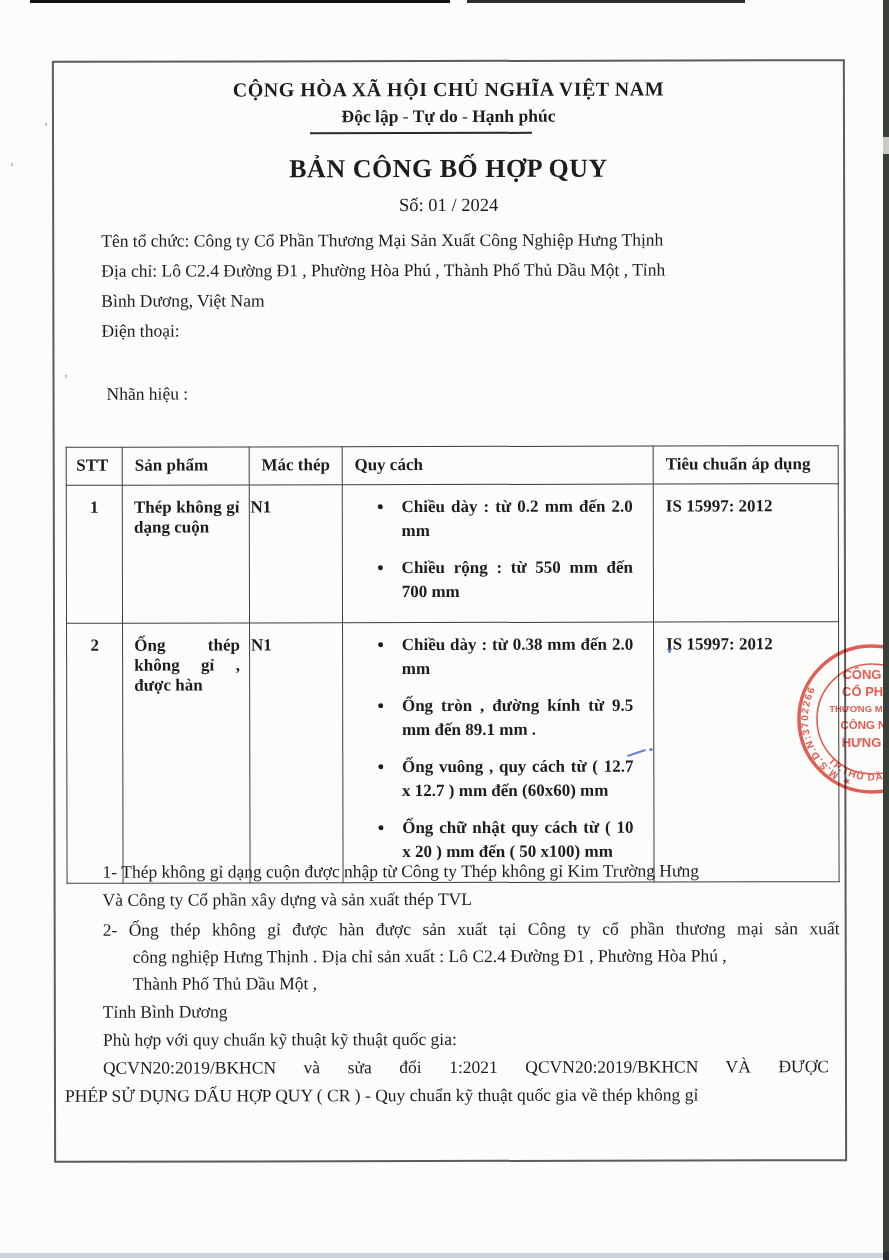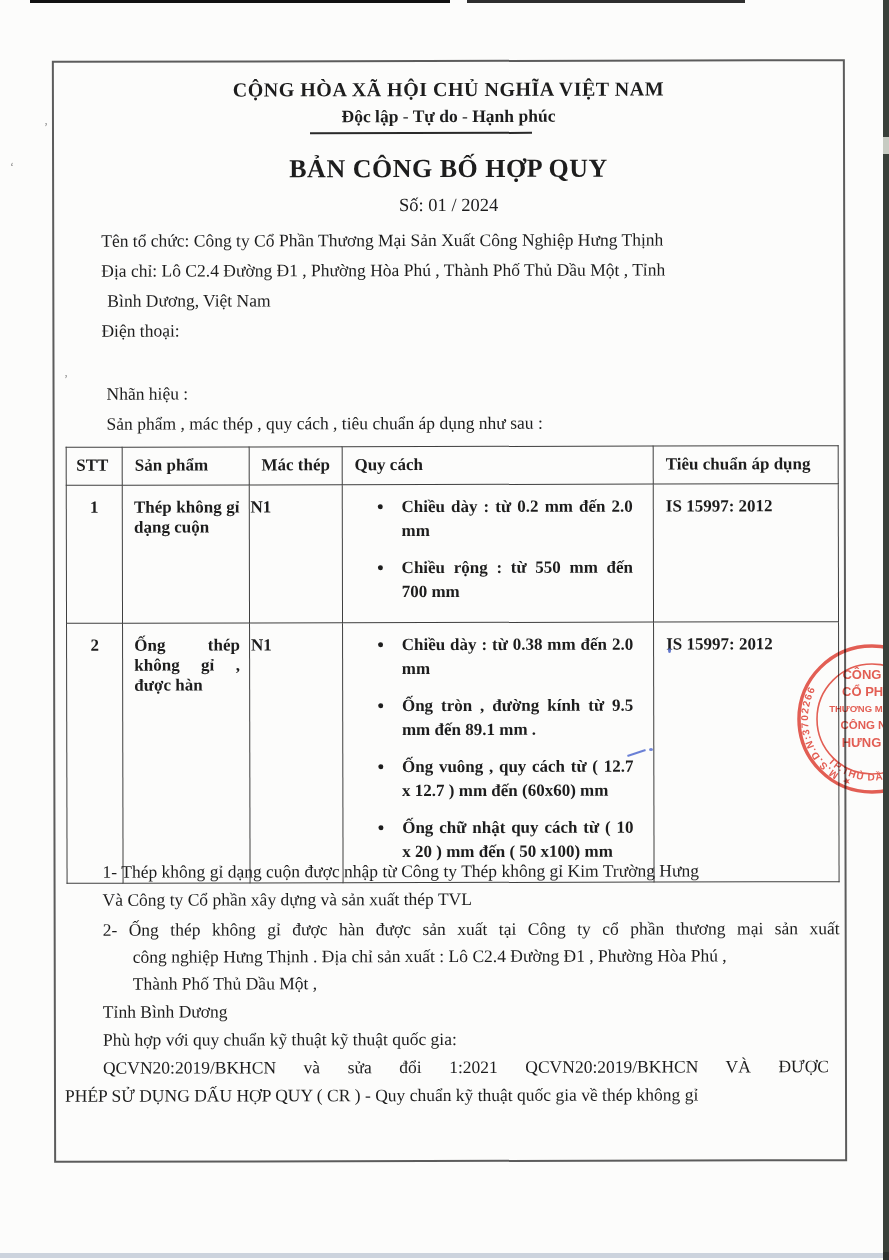--- a/index.html
+++ b/index.html
@@ -86,24 +86,23 @@
   <div class="frame">
 
     <div class="nat-title">CỘNG HÒA XÃ HỘI CHỦ NGHĨA VIỆT NAM</div>
     <div class="motto">Độc lập - Tự do - Hạnh phúc</div>
     <div class="motto-underline"></div>
     <div class="doc-title">BẢN CÔNG BỐ HỢP QUY</div>
     <div class="doc-number">Số: 01 / 2024</div>
 
     <div class="line" style="left:47px;top:168px;">Tên tổ chức: Công ty Cổ Phần Thương Mại Sản Xuất Công Nghiệp Hưng Thịnh</div>
     <div class="line" style="left:47px;top:198px;">Địa chỉ: Lô C2.4 Đường Đ1 , Phường Hòa Phú , Thành Phố Thủ Dầu Một , Tỉnh</div>
-    <div class="line" style="left:53px;top:228px;">Bình Dương, Việt Nam</div>
+    <div class="line" style="left:47px;top:228px;">Bình Dương, Việt Nam</div>
     <div class="line" style="left:47px;top:258px;">Điện thoại:</div>
     <div class="line" style="left:52px;top:321px;">Nhãn hiệu :</div>
-    <div class="line" style="left:52px;top:351px;">Sản phẩm , mác thép , quy cách , tiêu chuẩn áp dụng như sau :</div>
 
     <table class="tbl">
       <colgroup>
           <col style="width:55px">
           <col style="width:113px">
           <col style="width:95px">
           <col style="width:332px">
           <col style="width:178px">
         </colgroup>
       <tbody>

